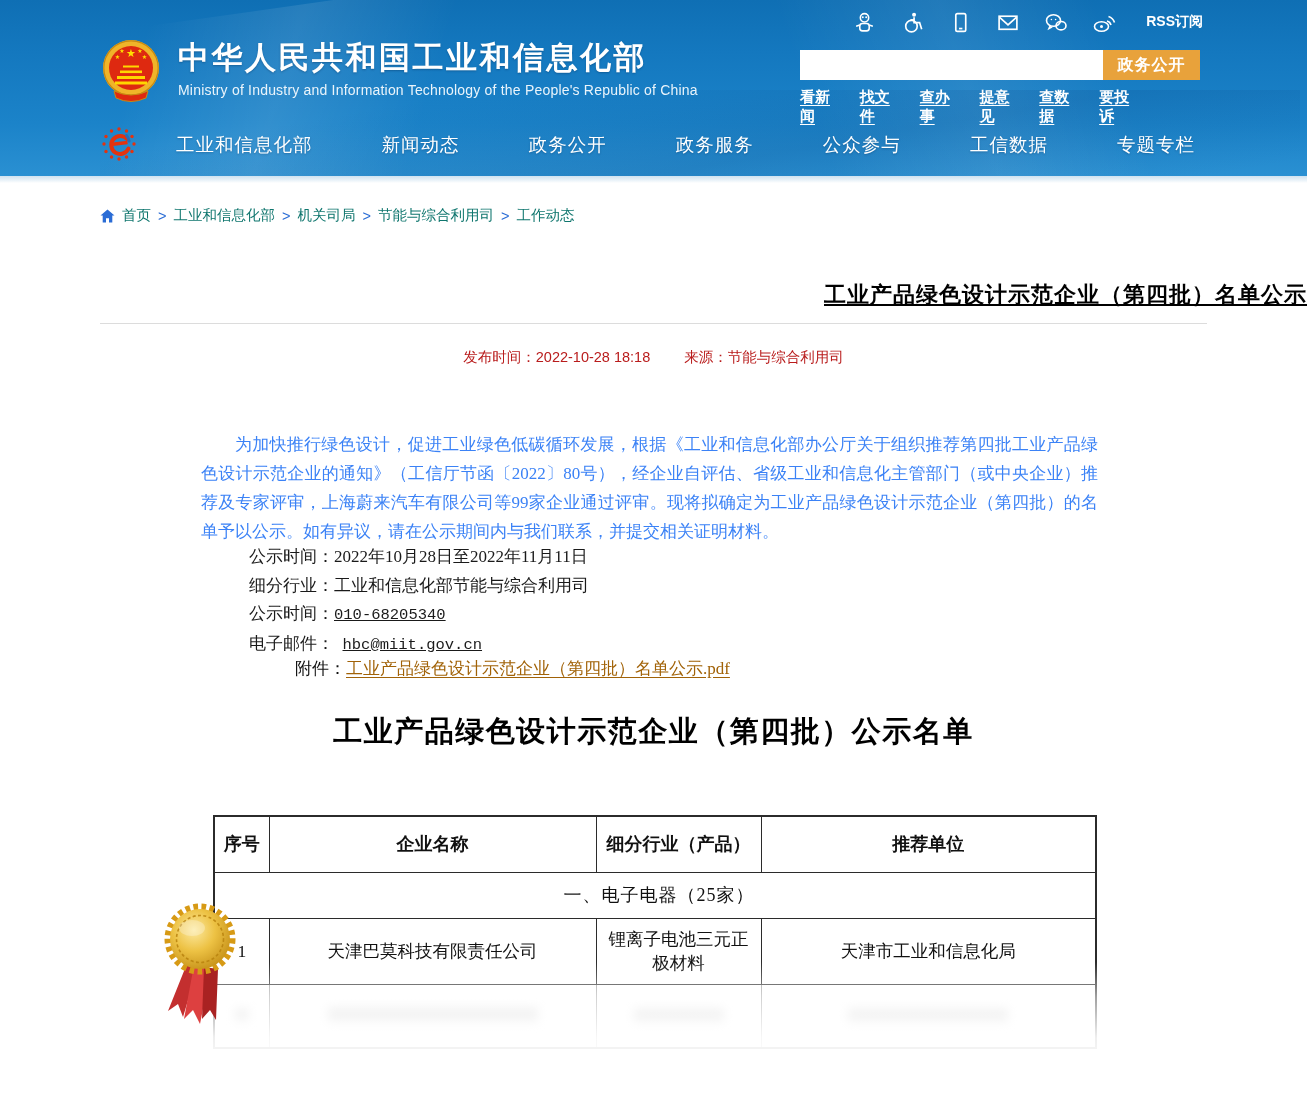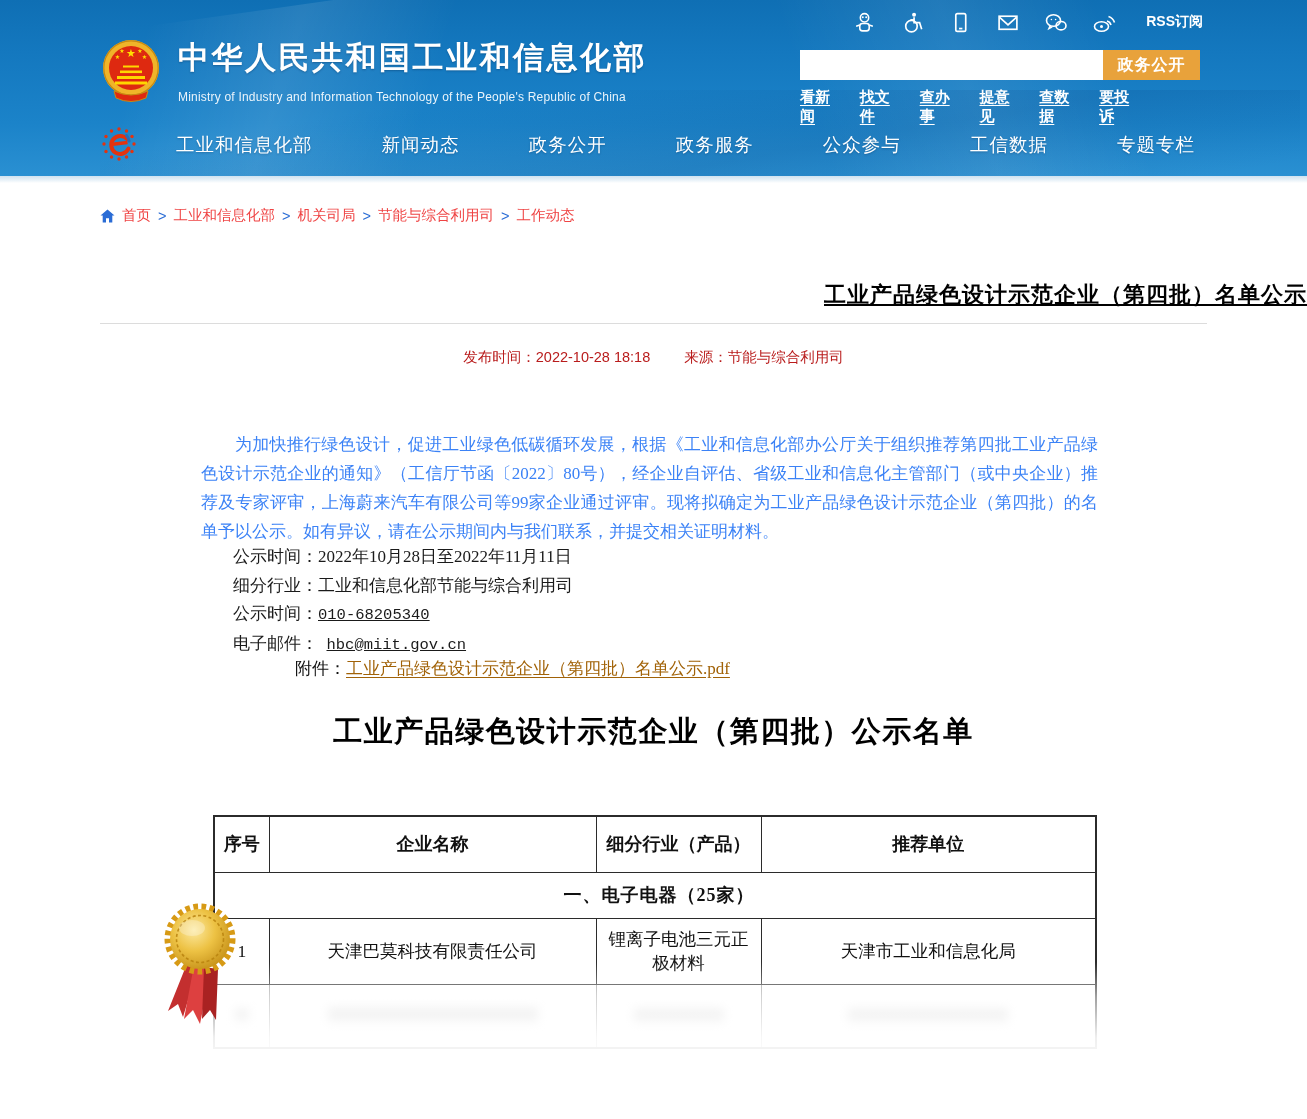--- a/index.html
+++ b/index.html
@@ -34,21 +34,21 @@
   }
   .topbar .tb-icon { width:24px; height:24px; display:flex; align-items:center; justify-content:center; cursor:pointer; }
   .topbar .rss { color:#ffffff; font-size:14px; font-weight:bold; cursor:pointer;margin-left:6px; }
   .brand { position:absolute; left:102px; top:38px; display:flex; align-items:flex-start; z-index:3; }
   .brand .emblem { width:58px; height:68px; margin-right:18px; }
   .brand-text .cn {
     color:#ffffff; font-size:31px; font-weight:bold; letter-spacing:2.5px;
     text-shadow:0 1px 2px rgba(0,40,80,0.35); line-height:40px;
   }
   .brand-text .en {
-    color:#eaf4fb; font-size:12px; margin-top:12px; letter-spacing:0.2px;
+    color:#eaf4fb; font-size:14px; margin-top:4px; letter-spacing:0.2px;
   }
   .search-area { position:absolute; left:800px; top:50px; width:400px; height:30px; display:flex; z-index:3; }
   .search-input {
     width:303px; height:30px; border:none; outline:none; background:#ffffff;
     padding:0 8px; font-size:14px;
   }
   .search-btn {
     width:97px; height:30px; border:none; background:#e8a23b; color:#ffffff;
     font-size:16px; font-weight:bold; cursor:pointer; letter-spacing:1px;
     font-family:"Liberation Sans", sans-serif;
@@ -68,41 +68,41 @@
   .nav-item {
     color:#ffffff; font-size:18.5px; letter-spacing:1px; cursor:pointer;
     text-shadow:0 1px 2px rgba(0,40,80,0.3); white-space:nowrap;
   }
   
   .breadcrumb {
     position:absolute; left:100px; top:206px; display:flex; align-items:center;
     font-size:14.5px; color:#2a6cd5; z-index:2;
   }
   .breadcrumb .home-icon { margin-right:7px; display:flex; }
-  .breadcrumb a { color:#ef4444; text-decoration:none; cursor:pointer; }
+  .breadcrumb a { color:#0f766e; text-decoration:none; cursor:pointer; }
   .breadcrumb .sep { margin:0 7px; color:#2a6cd5; }
   
   .article-title {
     position:absolute; left:0; top:280px; width:1307px; text-align:right;
     font-size:22px; font-weight:bold; color:#000; letter-spacing:1px;text-decoration:underline;
   }
   .title-rule { position:absolute; left:100px; top:323px; width:1107px; border-top:1px solid #dcdcdc; }
   .meta { position:absolute; left:0; top:348px; width:1307px; text-align:center;
     font-size:14.5px; color:#b91c1c; }
   .meta .gap { display:inline-block; width:34px; }
   .body-text {
     position:absolute; left:201px; top:430px; width:897px;
     font-family:"Liberation Serif", serif; font-size:17px; line-height:29px;
     color:#3b82f6; text-align:justify; text-indent:2em;
   }
   .info-lines {
     position:absolute; left:233px; top:543px;
     font-family:"Liberation Serif", serif; font-size:17px; color:#1a1a1a;
   }
-  .info-line { line-height:28.5px; }
+  .info-line { line-height:28.5px;margin-left:16px; }
   .info-line .mono { font-family:"Liberation Mono", monospace; font-size:15.5px;text-decoration:underline; }
   .attachment {
     position:absolute; left:295px; top:657px;
     font-family:"Liberation Serif", serif; font-size:17px; color:#111;
   }
   .attachment .file { text-decoration:underline; text-underline-offset:3px; color:#a16207; cursor:pointer; }
   
   .doc-title {
     position:absolute; left:0; top:712px; width:1307px; text-align:center;
     font-family:"Liberation Serif", serif; font-weight:bold; font-size:29px;
@@ -113,21 +113,21 @@
     border-collapse:collapse; font-family:"Liberation Serif", serif;
     color:#111; z-index:1; table-layout:fixed;
   }
   .doc-table td, .doc-table th { border:1px solid #2b2b2b; text-align:center; vertical-align:middle; }
   .doc-table { border:2px solid #2b2b2b; }
   .doc-table .col-no { width:55px; }
   .doc-table .col-company { width:327px; }
   .doc-table .col-industry { width:165px; }
   .doc-table .col-rec { width:335px; }
   .doc-table thead th { height:56px; font-size:18px; font-weight:bold; }
-  .doc-table .section-row td { height:46px; font-size:18px; font-weight:bold; letter-spacing:1px;padding-left:8px; }
+  .doc-table .section-row td { height:46px; font-size:18px; font-weight:normal; letter-spacing:1px;padding-left:8px; }
   .doc-table .data-row td { height:66px; font-size:17.5px; line-height:24px; padding:2px 6px; }
   .doc-table .ghost-row td { height:64px; border-color:#9a9a9a; }
   .gblock { margin:0 auto; background:#b9b9b9; border-radius:3px; filter:blur(5px); opacity:0.55; }
   
   .medal { position:absolute; left:160px; top:897px; width:80px; height:136px; z-index:5; }
   
   .fade-overlay {
     position:absolute; left:0; top:962px; width:1307px; height:157px; z-index:4;
     background:linear-gradient(180deg,
       rgba(255,255,255,0) 0%,

